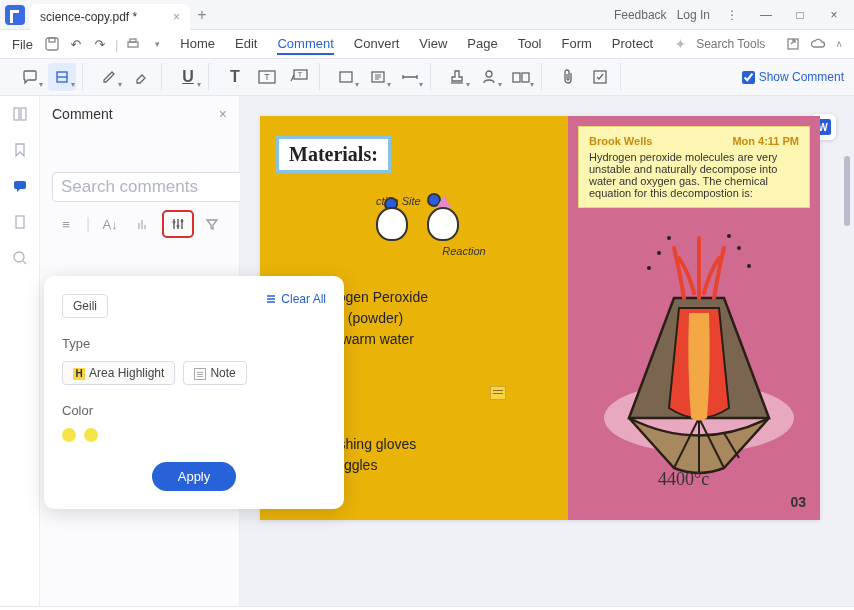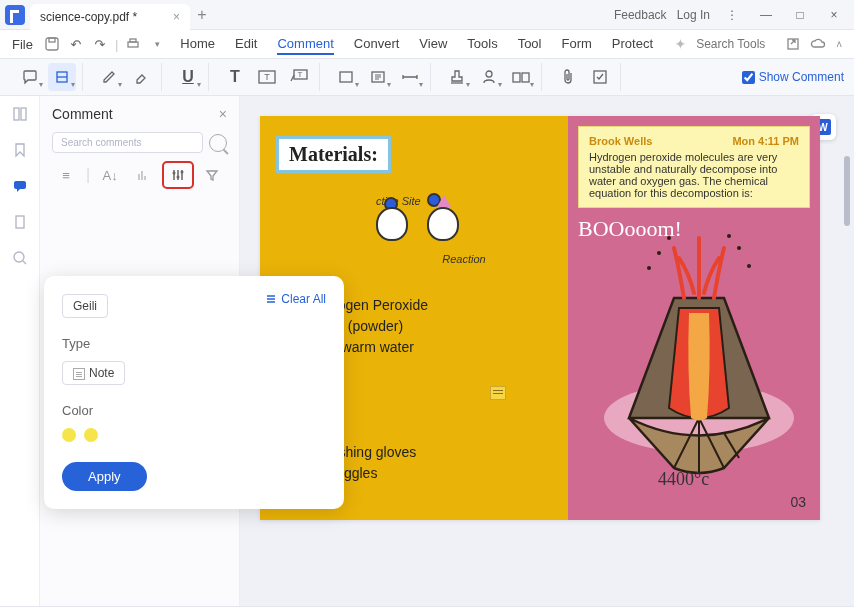--- a/index.html
+++ b/index.html
@@ -40,41 +40,41 @@
 
 .main { display: flex; height: 510px; position: relative; }
 .left-rail { width: 40px; background: #fff; border-right: 1px solid #eceef4; display: flex; flex-direction: column; align-items: center; padding-top: 8px; gap: 16px; }
 .rail-icon { width: 20px; height: 20px; color: #b0b4c4; display: flex; align-items: center; justify-content: center; }
 .rail-icon.active { color: #2862d9; }
 
 .panel { width: 200px; background: #fbfbfd; border-right: 1px solid #eceef4; padding: 10px 12px; }
 .panel-header { display: flex; align-items: center; justify-content: space-between; font-size: 14px; font-weight: 500; color: #333; margin-bottom: 10px; }
 .panel-close { color: #999; font-size: 14px; }
 .search-row { display: flex; align-items: center; gap: 6px; margin-bottom: 10px; }
-.search-input { flex: 1; border: 1px solid #d9dce5; border-radius: 4px; padding: 4px 8px; font-size: 10px; color: #333; }
+.search-input { flex: 1; border: 1px solid #d9dce5; border-radius: 4px; padding: 4px 8px; font-size: 17px; color: #333; margin-top: 40px; }
 .search-input::placeholder { color: #b0b4c4; }
 .mag { width: 18px; height: 18px; border: 1.5px solid #aaa; border-radius: 50%; position: relative; }
 .mag::after { content: ""; position: absolute; width: 6px; height: 1.5px; background: #aaa; bottom: -2px; right: -3px; transform: rotate(45deg); }
 .sort-row { display: flex; align-items: center; gap: 6px; }
 .sort-btn { width: 28px; height: 24px; display: flex; align-items: center; justify-content: center; color: #999; border-radius: 3px; font-size: 13px; }
 .sort-btn.highlight { outline: 2px solid #d9302c; outline-offset: 0px; }
 
 
 .filter-popup { position: absolute; left: 44px; top: 180px; width: 300px; background: #fff; border-radius: 10px; box-shadow: 0 4px 20px rgba(0,0,0,0.15); padding: 18px; z-index: 10; }
 .filter-label { font-size: 13px; color: #666; margin-bottom: 10px; }
 .chip { display: inline-block; border: 1px solid #d9dce5; border-radius: 4px; padding: 4px 10px; font-size: 12px; color: #444; background: #fff; }
 .chip-row { display: flex; gap: 8px; margin-bottom: 18px; }
 .chip-ah { background: #fafafa; }
 .chip-ah-icon { display: inline-block; width: 12px; height: 12px; background: #f7d543; color: #333; font-size: 10px; font-weight: bold; text-align: center; line-height: 12px; margin-right: 4px; }
 .chip-note-icon { display: inline-block; width: 12px; height: 12px; border: 1px solid #aaa; margin-right: 4px; vertical-align: middle; position: relative; }
 .chip-note-icon::after { content: ""; position: absolute; left: 2px; top: 3px; width: 6px; height: 1px; background: #aaa; box-shadow: 0 2px 0 #aaa, 0 4px 0 #aaa; }
 .color-dots { display: flex; gap: 8px; margin-bottom: 20px; }
 .color-dot { width: 14px; height: 14px; border-radius: 50%; }
 .clear-all { color: #2862d9; font-size: 12px; position: absolute; right: 18px; top: 16px; display: flex; align-items: center; gap: 4px; }
-.apply-row { display: flex; justify-content: flex-start; }
+.apply-row { display: flex; justify-content: center; }
 .apply-btn { background: #2862d9; color: #fff; border: none; border-radius: 16px; padding: 7px 26px; font-size: 13px; }
 
 
 .doc-area { flex: 1; background: #f0f1f6; position: relative; overflow: hidden; }
 .page { position: absolute; left: 20px; top: 20px; width: 560px; height: 404px; background: #eab308; display: flex; box-shadow: 0 1px 4px rgba(0,0,0,0.1); }
 .page-left { width: 55%; padding: 20px 16px; position: relative; }
 .materials-box { display: inline-block; background: #fff; border: 3px solid #86c5e0; padding: 4px 10px; font-size: 20px; font-weight: 800; color: #222; font-family: Georgia, serif; }
 .reaction-area { margin-top: 20px; margin-left: 100px; }
 .egg { display: inline-block; width: 32px; height: 34px; border: 2px solid #333; border-radius: 50% 50% 45% 45%; background: #fff; position: relative; }
 .circle-blue { width: 14px; height: 14px; border: 2px solid #333; border-radius: 50%; background: #2b5dd8; display: inline-block; }
@@ -86,21 +86,21 @@
 .sticky-icon::after { content: ""; position: absolute; left: 2px; top: 3px; width: 10px; height: 1px; background: #8a6d1f; box-shadow: 0 3px 0 #8a6d1f; }
 
 .page-right { width: 45%; background: #d06a90; position: relative; padding: 10px; }
 .note-box { background: #fdf6b2; border: 1px solid #e6d97a; padding: 8px 10px; font-size: 11px; color: #333; }
 .note-header { display: flex; justify-content: space-between; margin-bottom: 4px; align-items: center; }
 .note-author { color: #ca8a0e; font-weight: 600; }
 .note-time { color: #ca8a0e; font-weight: 600; }
 .volcano-svg { margin-top: 10px; width: 100%; }
 .boom-text { font-family: cursive; font-size: 22px; color: #fff; position: absolute; left: 10px; top: 100px; }
 .temp-text { font-family: cursive; font-size: 18px; color: #333; position: absolute; bottom: 30px; left: 90px; }
-.page-num { position: absolute; bottom: 10px; right: 14px; font-size: 14px; font-weight: 400; color: #333; }
+.page-num { position: absolute; bottom: 10px; right: 14px; font-size: 14px; font-weight: 700; color: #333; }
 
 .word-badge { position: absolute; right: 18px; top: 18px; width: 26px; height: 26px; background: #fff; border-radius: 6px; box-shadow: 0 1px 4px rgba(0,0,0,0.15); display: flex; align-items: center; justify-content: center; }
 .word-badge-inner { width: 16px; height: 16px; background: #2b5dd8; color: #fff; font-size: 10px; font-weight: bold; display: flex; align-items: center; justify-content: center; border-radius: 2px; }
 
 
 .scrollbar-v { position: absolute; right: 4px; top: 60px; width: 6px; height: 70px; background: #b8bccb; border-radius: 3px; }
 
 
 .statusbar { height: 26px; border-top: 1px solid #e5e6ed; display: flex; align-items: center; padding: 0 12px; font-size: 12px; color: #666; }
 
@@ -147,21 +147,21 @@
         </svg>
       </span>
     <span class="qat-icon" style="font-size:9px;color:#888">▾</span>
   </div>
   <div class="menu-items">
     <span class="menu-item">Home</span>
     <span class="menu-item">Edit</span>
     <span class="menu-item active">Comment</span>
     <span class="menu-item">Convert</span>
     <span class="menu-item">View</span>
-    <span class="menu-item">Tools</span>
+    <span class="menu-item">Page</span>
     <span class="menu-item">Tool</span>
     <span class="menu-item">Form</span>
     <span class="menu-item">Protect</span>
   </div>
   <div class="menubar-right">
     <span style="color:#bbb;font-size:14px">✦</span>
     <div class="search-tools">
       <input type="text" style="border: none; background: transparent; font-size: 12px; width: 80px; color: rgb(136, 136, 136);" placeholder="Search Tools">
     </div>
     <span>
@@ -367,20 +367,21 @@
       <svg width="12" height="12" viewBox="0 0 12 12">
           <path d="M2 6 L10 6 M2 3 L10 3 M2 9 L10 9" stroke="#2862d9" stroke-width="1.3"></path>
         </svg>
       <span>Clear All</span>
     </div>
     <div class="chip-row">
       <span class="chip"><span>Geili</span></span>
     </div>
     <div class="filter-label">Type</div>
     <div class="chip-row">
+      <span class="chip chip-ah"><span class="chip-ah-icon">H</span><span>Area Highlight</span></span>
       <span class="chip"><span class="chip-note-icon"></span><span>Note</span></span>
     </div>
     <div class="filter-label">Color</div>
     <div class="color-dots">
       <span class="color-dot" style="background:#f5e54b"></span>
       <span class="color-dot" style="background:#f5e54b"></span>
     </div>
     <div class="apply-row">
       <button class="apply-btn"><span>Apply</span></button>
     </div>
@@ -398,21 +399,21 @@
           <div style="display:flex;gap:6px;align-items:flex-end">
             <div>
               <div class="site-label">ctive Site</div>
               <div style="position:relative"><span class="circle-blue" style="position:absolute;top:-10px;left:8px"></span><span class="egg"></span></div>
             </div>
             <div>
               <div style="height:14px"><span class="circle-blue"></span><span class="tri-pink"></span></div>
               <span class="egg"></span>
             </div>
           </div>
-          <div class="site-label" style="text-align:center;margin-top:8px">Reaction</div>
+          <div class="site-label" style="text-align:center;margin-top:0">Reaction</div>
         </div>
         <div class="list-area">
           <div class="item">0% Hydrogen Peroxide</div>
           <div class="item">Dry Yeast (powder)</div>
           <div class="item">poons of warm water</div>
           <div class="item">nt</div>
           <div class="item">olor</div>
           <div class="item">ottle</div>
           <div class="item"></div>
           <div class="item">ay or tub</div>
@@ -422,21 +423,20 @@
         <div class="sticky-icon"></div>
       </div>
       <div class="page-right">
         <div class="note-box">
           <div class="note-header">
             <span class="note-author">Brook Wells</span>
             <span class="note-time">Mon 4:11 PM</span>
           </div>
           <div>Hydrogen peroxide molecules are very unstable and naturally decompose into water and oxygen gas. The chemical equation for this decompostion is:</div>
         </div>
-        <div class="boom-text">BOOooom!</div>
         <svg class="volcano-svg" width="230" height="270" viewBox="0 0 230 270">
           <ellipse cx="120" cy="200" rx="95" ry="35" fill="#e8a8bf"></ellipse>
           <path d="M50 200 L95 80 L145 80 L190 200 Z" fill="#7a6650" stroke="#2a1f15" stroke-width="2.5"></path>
           <path d="M50 200 Q120 235 190 200 L145 250 Q120 260 95 250 Z" fill="#a8885f" stroke="#2a1f15" stroke-width="2.5"></path>
           <path d="M120 200 L95 250 M120 200 L145 250 M120 200 L120 255" stroke="#2a1f15" stroke-width="2"></path>
           <path d="M100 90 Q95 140 90 190 Q120 210 150 190 Q145 140 140 90 Z" fill="#e8432e" stroke="#2a1f15" stroke-width="2"></path>
           <path d="M110 95 Q108 150 112 200 Q120 205 128 200 Q132 150 130 95 Z" fill="#f4a845"></path>
           <path d="M105 80 Q100 50 95 30 M120 80 L120 20 M135 80 Q140 50 145 30 M115 75 Q110 55 100 40 M125 75 Q130 55 140 40" stroke="#e8432e" stroke-width="4" fill="none" stroke-linecap="round"></path>
           <circle cx="80" cy="35" r="2" fill="#2a1f15"></circle>
             <circle cx="160" cy="30" r="2" fill="#2a1f15"></circle>

